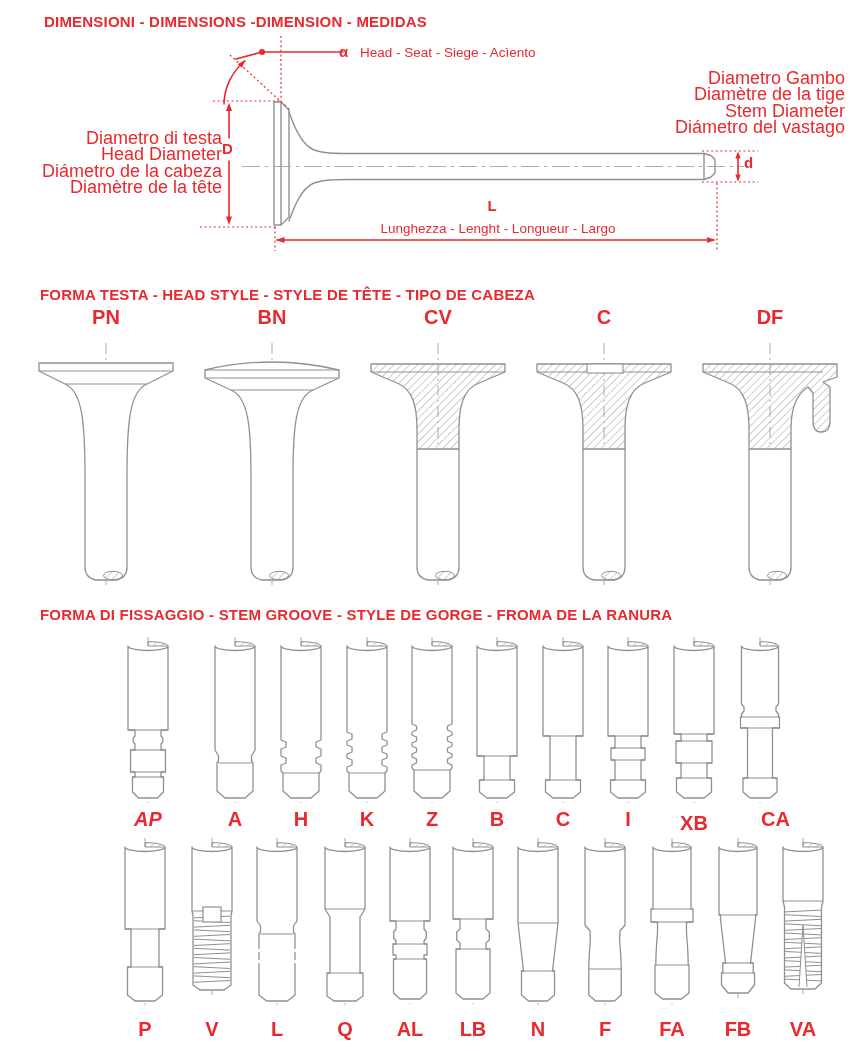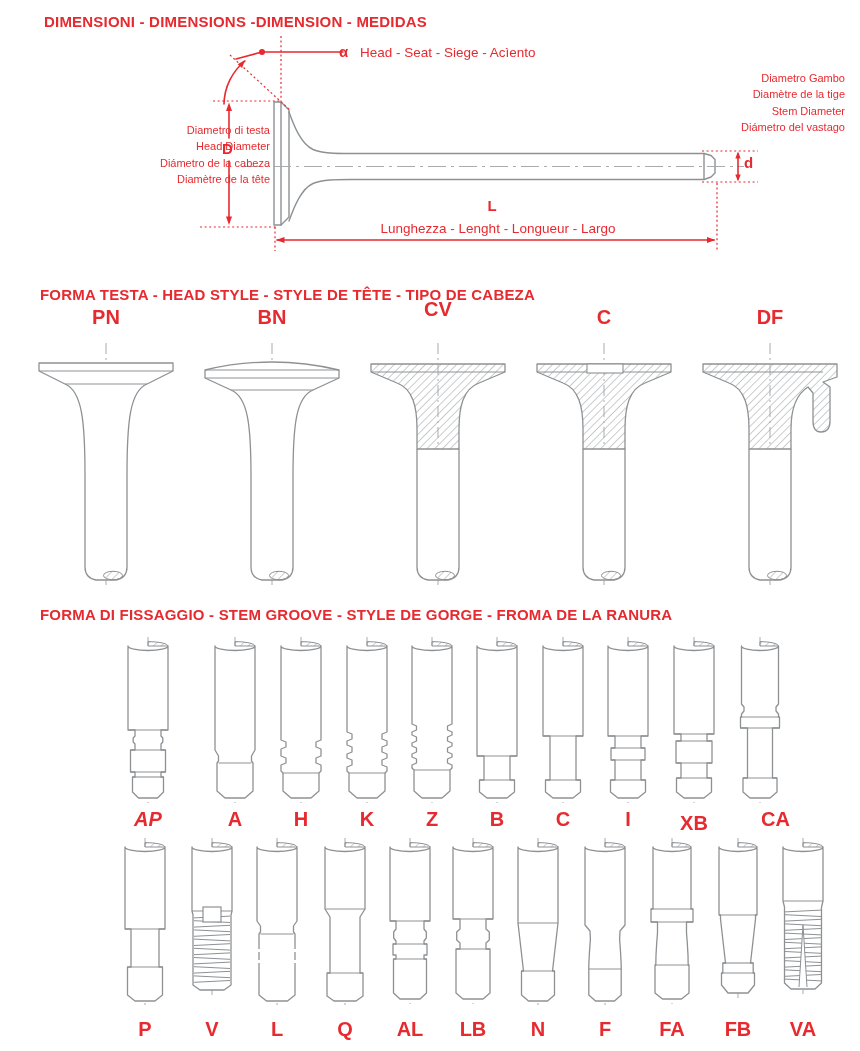--- a/index.html
+++ b/index.html
@@ -2,21 +2,21 @@
 <html><head>
 <meta charset="utf-8">
 <style>
   :root{ --red:#e62a2f; --gray:#8e9194; --lgray:#a9abad; }
   html,body{margin:0;padding:0;background:#fff;}
   .page{position:relative;width:860px;height:1051px;background:#fff;
         font-family:"Liberation Sans",sans-serif;overflow:hidden;}
   .sec-title{position:absolute;font-weight:bold;font-size:15px;color:var(--red);
              letter-spacing:.2px;white-space:nowrap;}
   .lbl{position:absolute;color:var(--red);white-space:nowrap;}
-  .lbl-sm{font-size:11px;line-height:16.4px;}
+  .lbl-sm{font-size:18px;line-height:16.4px;}
   .lbl-md{font-size:13.5px;}
   .sym{font-size:15px;font-weight:bold;}
   .rt{text-align:right;}
   .ct{text-align:center;}
   .code{position:absolute;font-weight:bold;font-size:20px;color:var(--red);
         text-align:center;white-space:nowrap;}
   svg.fig{position:absolute;overflow:visible;}
   .defs-holder{position:absolute;width:0;height:0;}
 </style>
 </head>
@@ -70,21 +70,21 @@
       <polygon points="715.5,240 707,237.1 707,242.9"></polygon>
       <polygon points="738,151.5 735.3,158.5 740.7,158.5"></polygon>
       <polygon points="738,181.5 735.3,174.5 740.7,174.5"></polygon>
       <polygon points="245,60 242.1,68 237.7,64.3"></polygon>
     </g>
   </svg>
 
   <div class="lbl sym" style="left:339px;top:43px;">α</div>
   <div class="lbl lbl-md" style="left:360px;top:45px;">Head - Seat - Siege - Acìento</div>
 
-  <div class="lbl lbl-sm rt" style="left:0;width:222px;top:122px;margin-left:48px;">
+  <div class="lbl lbl-sm rt" style="left:0;width:222px;top:130px;">
     <div>Diametro di testa</div>
     <div>Head Diameter</div>
     <div>Diámetro de la cabeza</div>
     <div>Diamètre de la tête</div>
   </div>
   <div class="lbl sym" style="left:222px;top:140px;">D</div>
 
   <div class="lbl lbl-sm rt" style="left:615px;width:230px;top:70px;">
     <div>Diametro Gambo</div>
     <div>Diamètre de la tige</div>
@@ -108,21 +108,21 @@
       </svg>
       <div class="code" style="left: 232px; top: 306px; width: 80px;">BN</div>
       <svg width="150" height="252" class="fig" style="left: 197px; top: 333px;">
         <line x1="75" y1="10" x2="75" y2="252" stroke="#a9abad" stroke-width="1" stroke-dasharray="11 4 2 4"></line>
         <path d="M8,37 Q75,21 142,37 V45 L116,57 C99,64 96,92 96,144 V234 Q96,245 85,247 H65 Q54,245 54,234 V144 C54,92 51,64 34,57 L8,45 Z" fill="#fff" stroke="#8e9194" stroke-width="1.3" stroke-linejoin="round"></path>
         <path d="M8,37 H142" stroke="#8e9194" stroke-width="1.05" fill="none"></path>
         <path d="M8,45 H142" stroke="#8e9194" stroke-width="1.05" fill="none"></path>
         <path d="M34,57 H116" stroke="#8e9194" stroke-width="1.05" fill="none"></path>
         <ellipse cx="82" cy="242.5" rx="9.5" ry="4.2" fill="url(#hatch)" stroke="#8e9194" stroke-width="1"></ellipse>
       </svg>
-      <div class="code" style="left: 398px; top: 298px; width: 80px; text-align: center;">CV</div>
+      <div class="code" style="left: 398px; top: 306px; width: 80px; text-align: center;">CV</div>
       <svg width="150" height="252" class="fig" style="left: 363px; top: 333px;">
         <line x1="75" y1="10" x2="75" y2="252" stroke="#a9abad" stroke-width="1" stroke-dasharray="11 4 2 4"></line>
         <path d="M54,116 V234 Q54,245 65,247 H85 Q96,245 96,234 V116" fill="#fff" stroke="#8e9194" stroke-width="1.3"></path>
         <path d="M8,31 H142 V39 L116,50 C100,56 96,74 96,96 V116 H54 V96 C54,74 50,56 34,50 L8,39 Z" fill="url(#hatch)" stroke="#8e9194" stroke-width="1.3" stroke-linejoin="round"></path>
         <path d="M8,39 H142" stroke="#8e9194" stroke-width="1.05" fill="none"></path>
         <ellipse cx="82" cy="242.5" rx="9.5" ry="4.2" fill="url(#hatch)" stroke="#8e9194" stroke-width="1"></ellipse>
       </svg>
       <div class="code" style="left: 564px; top: 306px; width: 80px;">C</div>
       <svg width="150" height="252" class="fig" style="left: 529px; top: 333px;">
         <line x1="75" y1="10" x2="75" y2="252" stroke="#a9abad" stroke-width="1" stroke-dasharray="11 4 2 4"></line>

